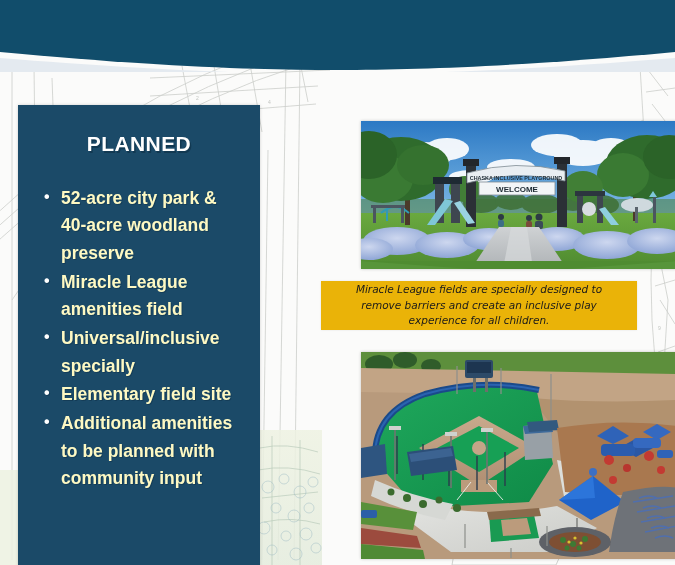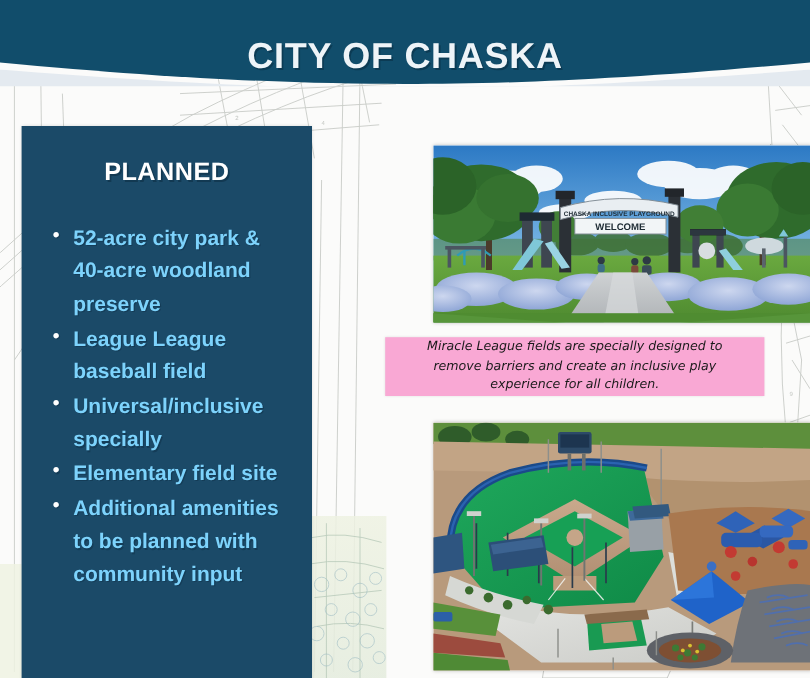--- a/index.html
+++ b/index.html
@@ -79,21 +79,21 @@
   }
   #panel-heading .ln { display: block; }
 
   #feature-list {
     list-style: none;
     margin: 26px 0 0 0;
     padding: 0 4px 0 10px;
   }
   #feature-list li {
     position: relative;
-    color: #7dd3fc;
+    color: #fef9c3;
     font-size: 17.5px;
     font-weight: bold;
     line-height: 1.58;
     padding-left: 17px;
     margin-bottom: 1px;
     text-shadow: 1px 1px 0 rgba(10,40,60,0.38);
   }
   #feature-list li::before {
     content: "\2022";
     position: absolute;
@@ -111,21 +111,21 @@
     overflow: hidden;
   }
   #photo-playground {
     left: 321px; top: 105px;
     width: 316px; height: 148px;
   }
   #caption-box {
     position: absolute;
     left: 321px; top: 281px;
     width: 316px; height: 49px;
-    background: #f9a8d4;
+    background: #eab308;
     z-index: 3;
     display: flex; align-items: center; justify-content: center;
     padding: 0 14px;
     box-shadow: 0 0 2px rgba(0,0,0,0.10);
   }
   #caption-text {
     font-family: "DejaVu Sans", sans-serif;
     font-style: italic;
     font-size: 10.5px;
     line-height: 1.5;
@@ -262,30 +262,29 @@
       <path d="M0,0 C150,12 250,16 337,16 C424,16 525,12 675,0 L675,14 L0,14 Z" fill="#e4eaf0"></path>
     </svg>
   </div>
 
   <div id="header">
     <div id="header-fill">
       <svg viewBox="0 0 675 72" preserveAspectRatio="none" xmlns="http://www.w3.org/2000/svg">
         <path d="M0,0 L675,0 L675,52 C525,66 424,70 337,70 C250,70 150,66 0,52 Z" fill="#114d6b"></path>
       </svg>
     </div>
-    <h1 id="header-title">CITY OF CHASKA</h1>
   </div>
 
   <aside id="panel">
     <div id="panel-heading">
       <span class="ln">PLANNED</span>
     </div>
     <ul id="feature-list">
       <li>52-acre city park &amp; 40-acre woodland preserve</li>
-      <li>League League baseball field</li>
+      <li>Miracle League amenities field</li>
       <li>Universal/inclusive specially</li>
       <li>Elementary field site</li>
       <li>Additional amenities to be planned with community input</li>
     </ul>
   </aside>
 
   <figure class="media" id="photo-playground">
     <svg viewBox="0 0 316 148" xmlns="http://www.w3.org/2000/svg">
       <defs>
         <linearGradient id="skyG" x1="0" y1="0" x2="0" y2="1">

